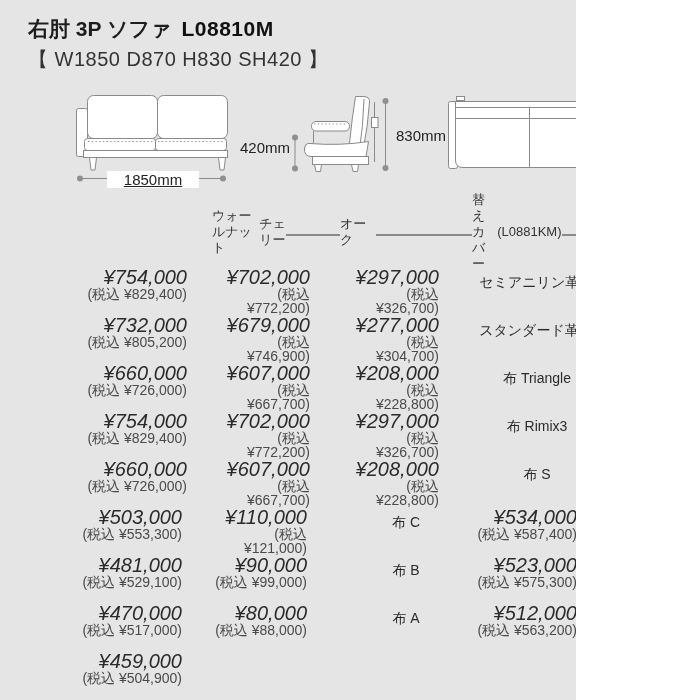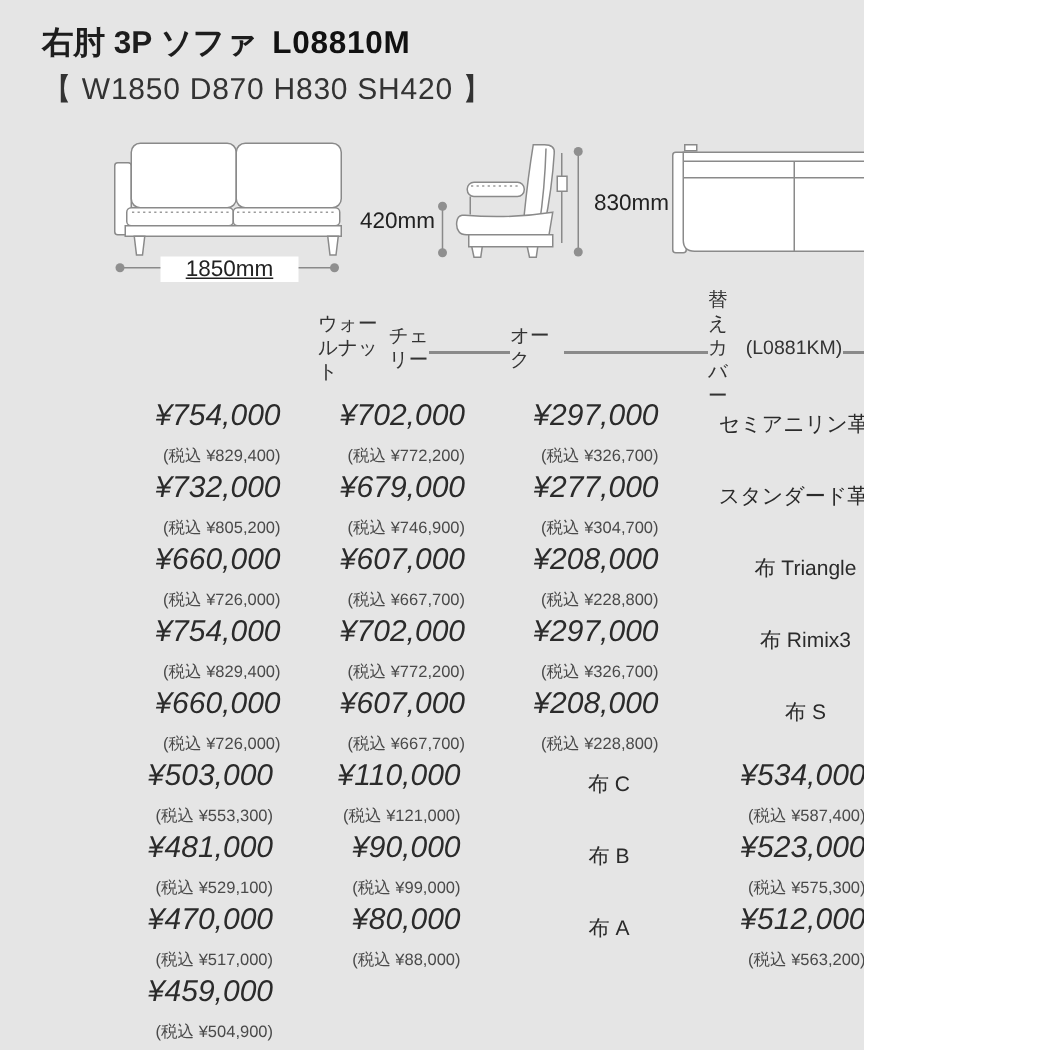--- a/index.html
+++ b/index.html
@@ -30,21 +30,21 @@
     grid-template-columns:177px 128px 132px 130px;
     grid-template-rows:54px;grid-auto-rows:48px;}
   .cell{min-width:0;}
   .th{display:flex;flex-direction:row;justify-content:flex-end;align-items:center;
       font-size:13px;color:#333;line-height:16px;}
   .th .underline{width:106px;height:2px;background:#8a8a8a;margin-top:6px;}
   .label-cell{display:flex;align-items:center;justify-content:center;
       font-size:14px;color:#2b2b2b;}
   .price-cell{text-align:right;padding-top:9px;}
   .price-cell .main{font-size:20px;line-height:18px;color:#2b2b2b;font-style:italic;}
-  .price-cell .tax{font-size:11px;line-height:14px;color:#4a4a4a;margin-top:11px;}
+  .price-cell .tax{font-size:14px;line-height:14px;color:#4a4a4a;margin-top:1px;}
   .c1{padding-right:25px;}
   .c2{padding-right:30px;}
   .c3{padding-right:33px;}
 </style>
 </head>
 <body>
 
 <div class="page">
 
   <div class="title-block">

